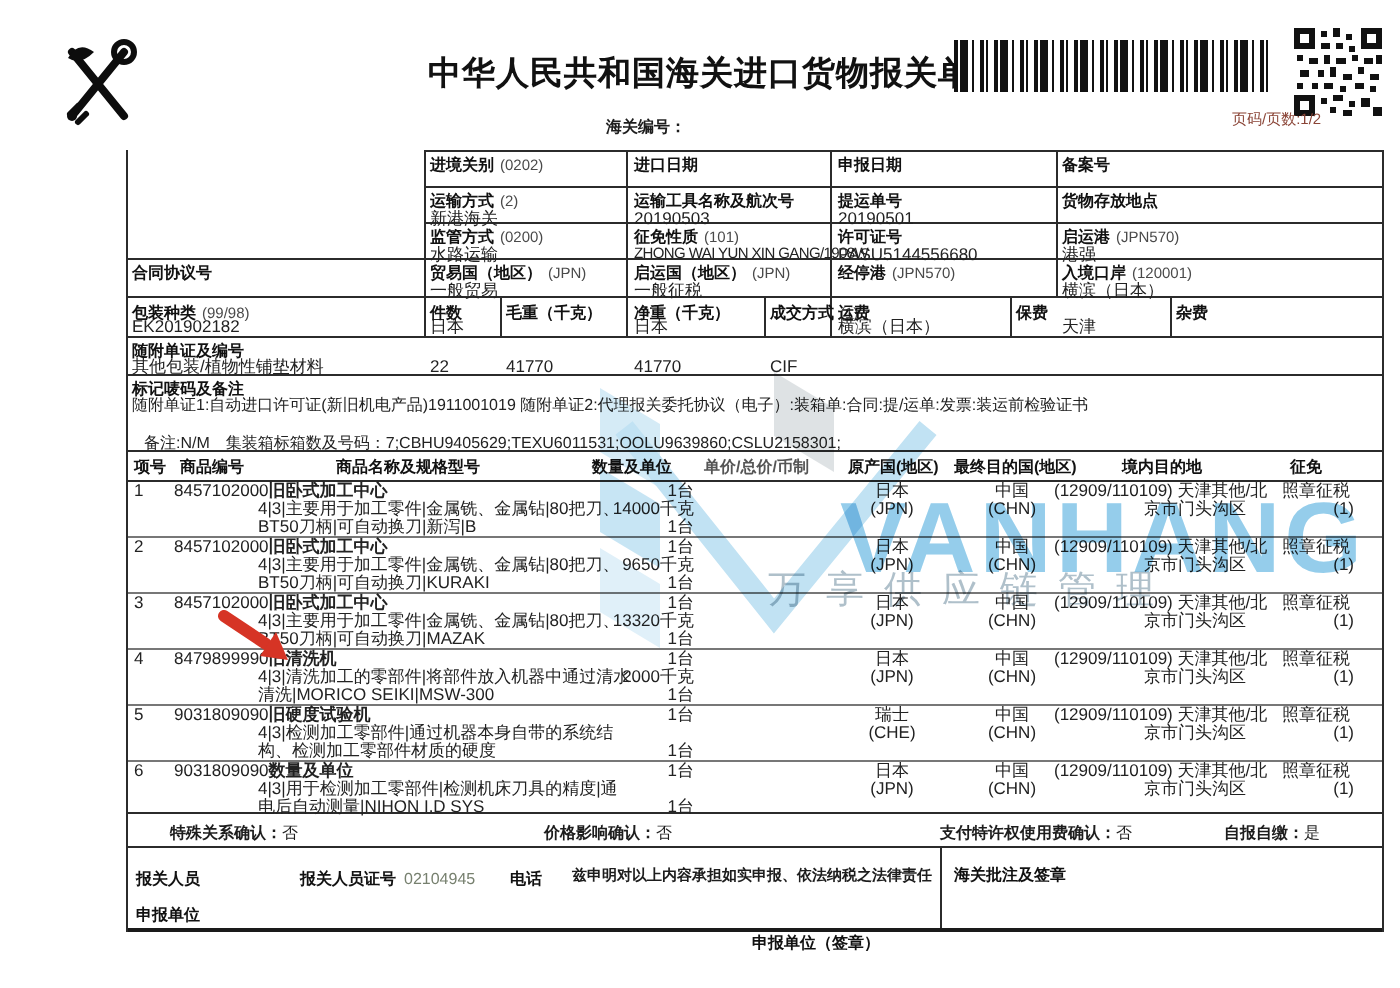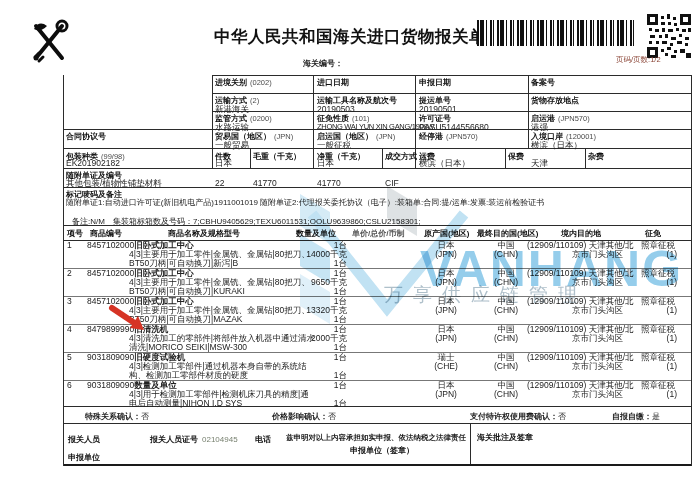--- a/index.html
+++ b/index.html
@@ -462,21 +462,21 @@
   <div class="conf" style="left:612px"><b>自报自缴：</b><span>是</span></div>
 
   <div class="ft" style="left:68px;top:434px">报关人员</div>
   <div class="ft" style="left:150px;top:434px">
     <span>报关人员证号</span><span class="ftval">02104945</span>
   </div>
   <div class="ft" style="left:255px;top:434px">电话</div>
   <div class="stmt">兹申明对以上内容承担如实申报、依法纳税之法律责任</div>
   <div class="ft" style="left:477px;top:432px">海关批注及签章</div>
   <div class="ft" style="left:68px;top:452px">申报单位</div>
-  <div class="ft" style="left:350px;top:445px;width:116px;text-align:left">申报单位（签章）</div>
+  <div class="ft" style="left:350px;top:466px;width:116px;text-align:center">申报单位（签章）</div>
 
   <svg class="wm" style="left:292px;top:186px;opacity:.65" width="190" height="150" viewBox="0 0 190 150">
     <g fill="#bfe0f2">
       <path d="M8 8 L38 26 L38 58 L8 40 Z"></path>
       <path d="M8 48 L38 66 L38 98 L8 80 Z" fill="#a9d7ee"></path>
       <path d="M8 88 L38 106 L38 138 L8 120 Z" fill="#cfe8f6"></path>
       <path d="M95 0 L125 18 L125 50 L95 32 Z" fill="#cdd2d6"></path>
     </g>
     <path d="M20 28 L95 122 L172 28" fill="none" stroke="#9fd2ec" stroke-width="11"></path>
   </svg>

